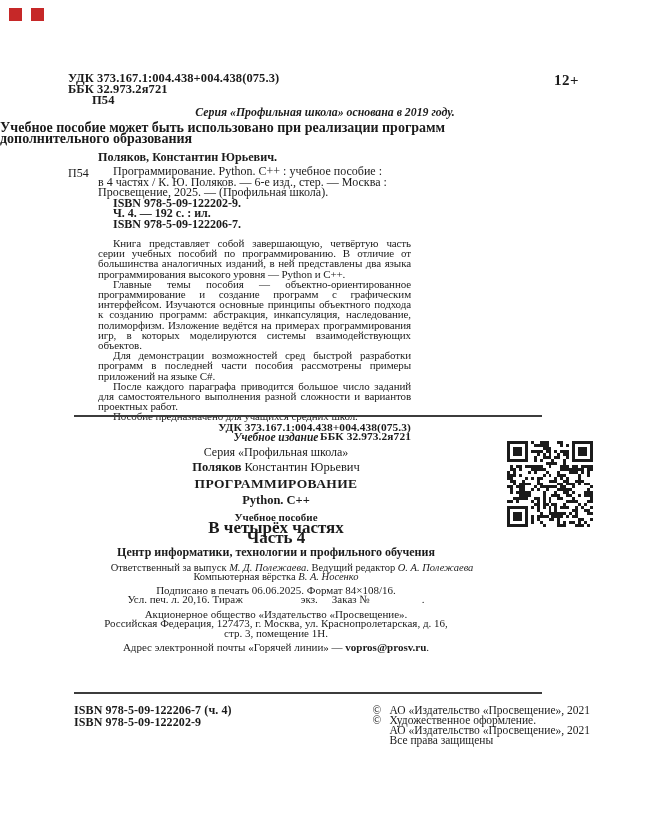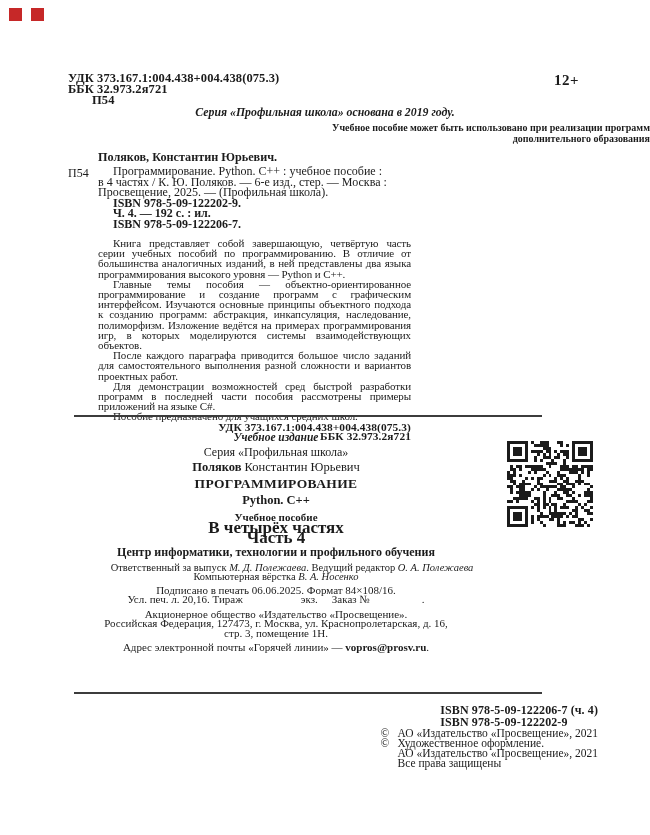--- a/index.html
+++ b/index.html
@@ -11,21 +11,21 @@
   .abs{position:absolute;}
   
   .marker{position:absolute;width:13px;height:13px;top:8px;}
   .marker.m1{left:9px;}
   .marker.m2{left:31px;}
   
   .codes{left:68px;top:73px;font-weight:bold;font-size:12.5px;line-height:11px;letter-spacing:.1px;}
   .codes .sign{padding-left:24px;}
   .age{left:554px;top:72px;font-size:15px;font-weight:bold;letter-spacing:.5px;}
   .series-note{left:0;top:105px;width:650px;text-align:center;font-style:italic;font-weight:bold;font-size:11.8px;}
-  .usage-note{left:0;top:122px;width:650px;text-align:right;font-weight:bold;font-size:10px;line-height:11px;}
+  .usage-note{left:0;top:122px;width:650px;text-align:left;font-weight:bold;font-size:14px;line-height:11px;}
   .author-heading{left:98px;top:150px;font-weight:bold;font-size:12.2px;}
   .bib-sign{left:68px;top:166px;font-size:12px;}
   .bib{left:98px;top:166px;width:318px;font-size:12px;line-height:10.6px;}
   .bib .ind{padding-left:15px;}
   .bib .isbn{padding-left:15px;font-weight:bold;}
   
   .anno-wrap{left:98px;top:238px;width:313px;}
   .anno-wrap p{margin:0;text-indent:15px;text-align:justify;font-size:11px;line-height:10.2px;letter-spacing:-.1px;}
   .codes-bottom{margin-top:1px;text-align:right;font-weight:bold;font-size:11.4px;line-height:9.6px;letter-spacing:.1px;}
   .rule{left:74px;width:468px;height:1.5px;background:#3c3c3c;}
@@ -50,21 +50,21 @@
   .print-line.first{margin-top:4px !important;}
   .gap-wide{display:inline-block;width:58px;}
   .gap-mid{display:inline-block;width:14px;}
   .gap-end{display:inline-block;width:52px;}
   .pub{font-size:11px;line-height:9.4px;}
   .pub.first{margin-top:5px !important;}
   .hotline{font-size:11px;line-height:11px;margin-top:4px !important;}
   .hotline b{font-weight:bold;}
   .qr{left:507px;top:441px;width:86px;height:86px;}
   
-  .footer{left:82px;top:705px;width:516px;display:flex;justify-content:space-between;align-items:flex-end;flex-direction:column;}
+  .footer{left:74px;top:705px;width:516px;display:flex;justify-content:space-between;align-items:flex-start;}
   .isbn-block{font-weight:bold;font-size:12px;line-height:11.5px;letter-spacing:.1px;}
   .copy-block{font-size:11.5px;line-height:10px;}
   .copy-row{display:flex;}
   .copy-row .c{width:17px;flex:none;}
   .copy-row .t{white-space:nowrap;}
 </style>
 </head>
 <body>
 
 <div class="marker m1" style="background: rgb(198, 40, 40);"></div>
@@ -94,22 +94,22 @@
   <div>в 4 частях / К. Ю. Поляков. — 6-е изд., стер. — Москва :</div>
   <div>Просвещение, 2025. — (Профильная школа).</div>
   <div class="isbn">ISBN 978-5-09-122202-9.</div>
   <div class="isbn">Ч. 4. — 192 с. : ил.</div>
   <div class="isbn">ISBN 978-5-09-122206-7.</div>
 </div>
 
 <div class="abs anno-wrap">
   <p>Книга представляет собой завершающую, четвёртую часть серии учебных пособий по программированию. В отличие от большинства аналогичных изданий, в ней представлены два языка программирования высокого уровня — Python и C++.</p>
   <p>Главные темы пособия — объектно-ориентированное программирование и создание программ с графическим интерфейсом. Изучаются основные принципы объектного подхода к созданию программ: абстракция, инкапсуляция, наследование, полиморфизм. Изложение ведётся на примерах программирования игр, в которых моделируются системы взаимодействующих объектов.</p>
+  <p>Для демонстрации возможностей сред быстрой разработки программ в последней части пособия рассмотрены примеры приложений на языке C#.</p>
   <p>После каждого параграфа приводится большое число заданий для самостоятельного выполнения разной сложности и вариантов проектных работ.</p>
-  <p>Для демонстрации возможностей сред быстрой разработки программ в последней части пособия рассмотрены примеры приложений на языке C#.</p>
   <p>Пособие предназначено для учащихся средних школ.</p>
   <div class="codes-bottom">
     <div>УДК 373.167.1:004.438+004.438(075.3)</div>
     <div>ББК 32.973.2я721</div>
   </div>
 </div>
 
 <div class="abs rule rule1"></div>
 
 <div class="abs imprint">

